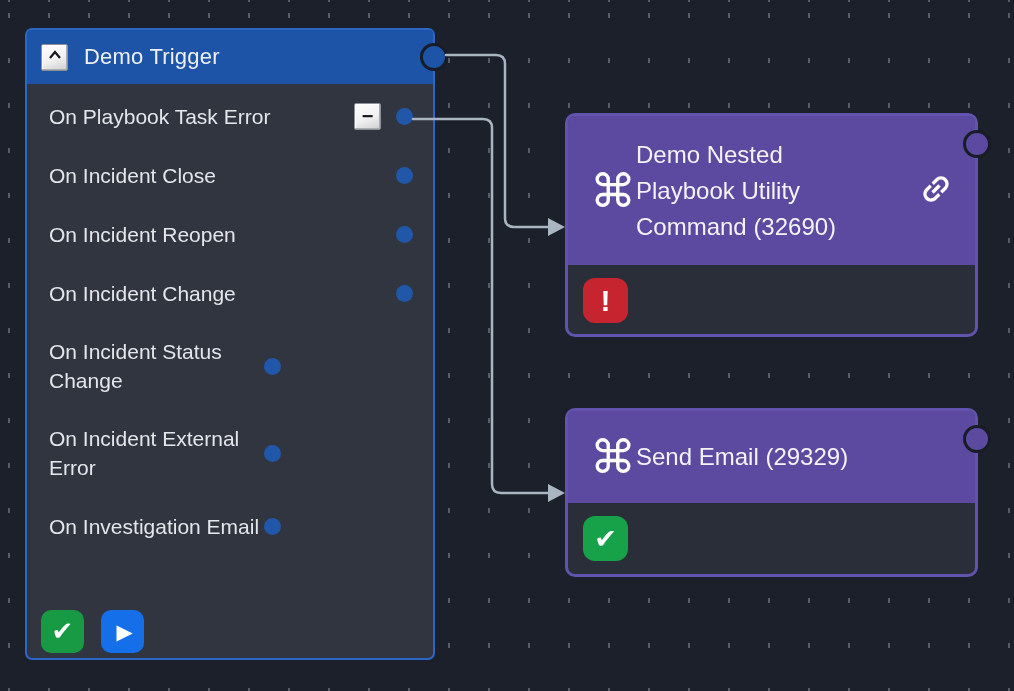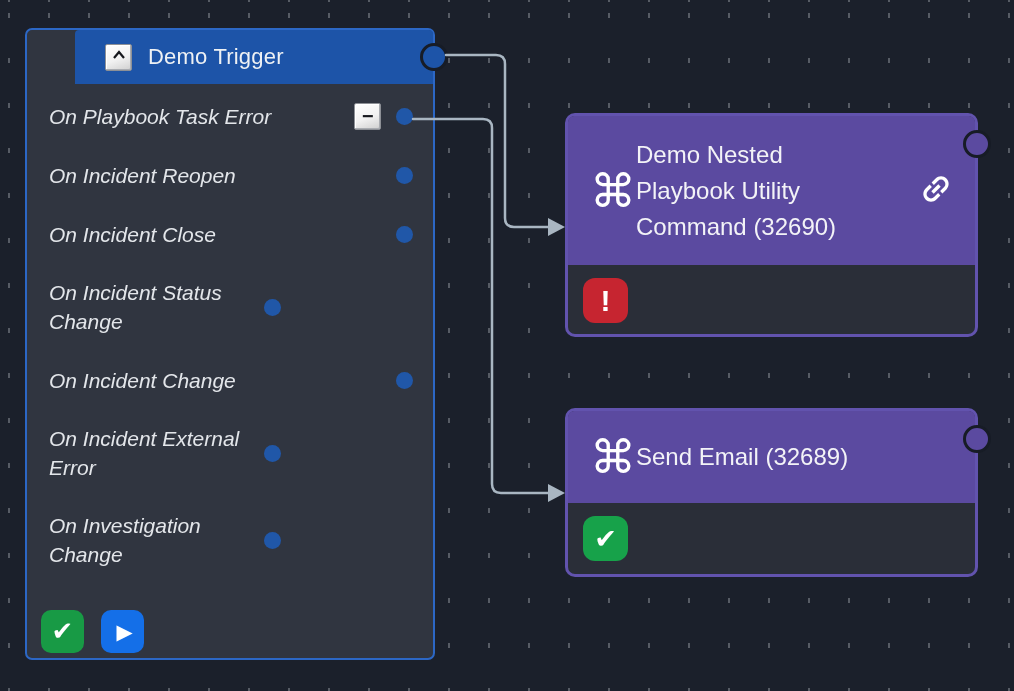--- a/index.html
+++ b/index.html
@@ -15,33 +15,33 @@
     background-position: 8px 13px;
   }
 
   
   .trigger-panel {
     position:absolute; left:25px; top:28px; width:410px; height:632px;
     background:#303540; border:2px solid #2c67c5; border-radius:7px;
   }
   .trigger-header {
     height:54px; background:#1d54a8; border-radius:4px 4px 0 0;
-    display:flex; align-items:center; padding:0 30px; position:relative;margin-left:48px;
+    display:flex; align-items:center; padding:0 14px; position:relative;
   }
   .sq-btn {
     width:27px; height:27px; flex:0 0 auto;
     background:linear-gradient(160deg,#ffffff 0%,#f1f1f1 55%,#cfcfcf 100%);
     border:1px solid #8d9096; border-radius:2px;
     box-shadow:inset -1px -1px 0 #a9acb1, inset 1px 1px 0 #ffffff;
     display:flex; align-items:center; justify-content:center;
     color:#16181d; cursor:pointer;
   }
   .trigger-title { margin-left:16px; font-size:22px; color:#eef1f4; letter-spacing:.2px; }
 
-  .trigger-rows { padding:17px 20px 0 22px; display:flex; flex-direction:column;font-style:italic; }
+  .trigger-rows { padding:17px 20px 0 22px; display:flex; flex-direction:column; }
   .trig-row { display:flex; align-items:center; margin-bottom:29px; min-height:30px; }
   .trig-label { flex:1; font-size:21px; line-height:29px; color:#e3e6ea; }
   .trig-row.two-line .trig-label { max-width:215px; }
   .remove-btn { margin-right:15px; font-size:20px; font-weight:bold; }
   .port-dot { width:17px; height:17px; border-radius:50%; background:#2057a8; flex:0 0 auto; }
 
   .header-port {
     position:absolute; right:-15px; top:13px; width:28px; height:28px;
     border-radius:50%; background:#1d54a8; border:3px solid #171c26;
   }
@@ -108,41 +108,41 @@
 
     <div class="trigger-rows">
       <div class="trig-row">
         <span class="trig-label">On Playbook Task Error</span>
         <div class="sq-btn remove-btn">
           <span>−</span>
         </div>
         <div class="port-dot"></div>
       </div>
       <div class="trig-row">
-        <span class="trig-label">On Incident Reopen</span>
+        <span class="trig-label">On Incident Close</span>
         <div class="port-dot"></div>
       </div>
       <div class="trig-row">
-        <span class="trig-label">On Incident Close</span>
-        <div class="port-dot"></div>
-      </div>
-      <div class="trig-row two-line">
-        <span class="trig-label">On Incident Status Change</span>
+        <span class="trig-label">On Incident Reopen</span>
         <div class="port-dot"></div>
       </div>
       <div class="trig-row">
         <span class="trig-label">On Incident Change</span>
         <div class="port-dot"></div>
       </div>
       <div class="trig-row two-line">
+        <span class="trig-label">On Incident Status Change</span>
+        <div class="port-dot"></div>
+      </div>
+      <div class="trig-row two-line">
         <span class="trig-label">On Incident External Error</span>
         <div class="port-dot"></div>
       </div>
       <div class="trig-row two-line">
-        <span class="trig-label">On Investigation Change</span>
+        <span class="trig-label">On Investigation Email</span>
         <div class="port-dot"></div>
       </div>
     </div>
 
     <div class="trigger-footer">
       <button class="action-btn success">
         <span>✔</span>
       </button>
       <button class="action-btn run">
         <span>▶</span>
@@ -166,21 +166,21 @@
     <div class="node-body">
       <div class="status-badge error">
         <span>!</span>
       </div>
     </div>
   </div>
 
   <div class="task-node node-2">
     <div class="node-header">
       <span class="cmd-icon">⌘</span>
-      <span class="node-title">Send Email (32689)</span>
+      <span class="node-title">Send Email (29329)</span>
       <div class="node-port"></div>
     </div>
     <div class="node-body">
       <div class="status-badge success">
         <span>✔</span>
       </div>
     </div>
   </div>
 
   <svg class="wires">

